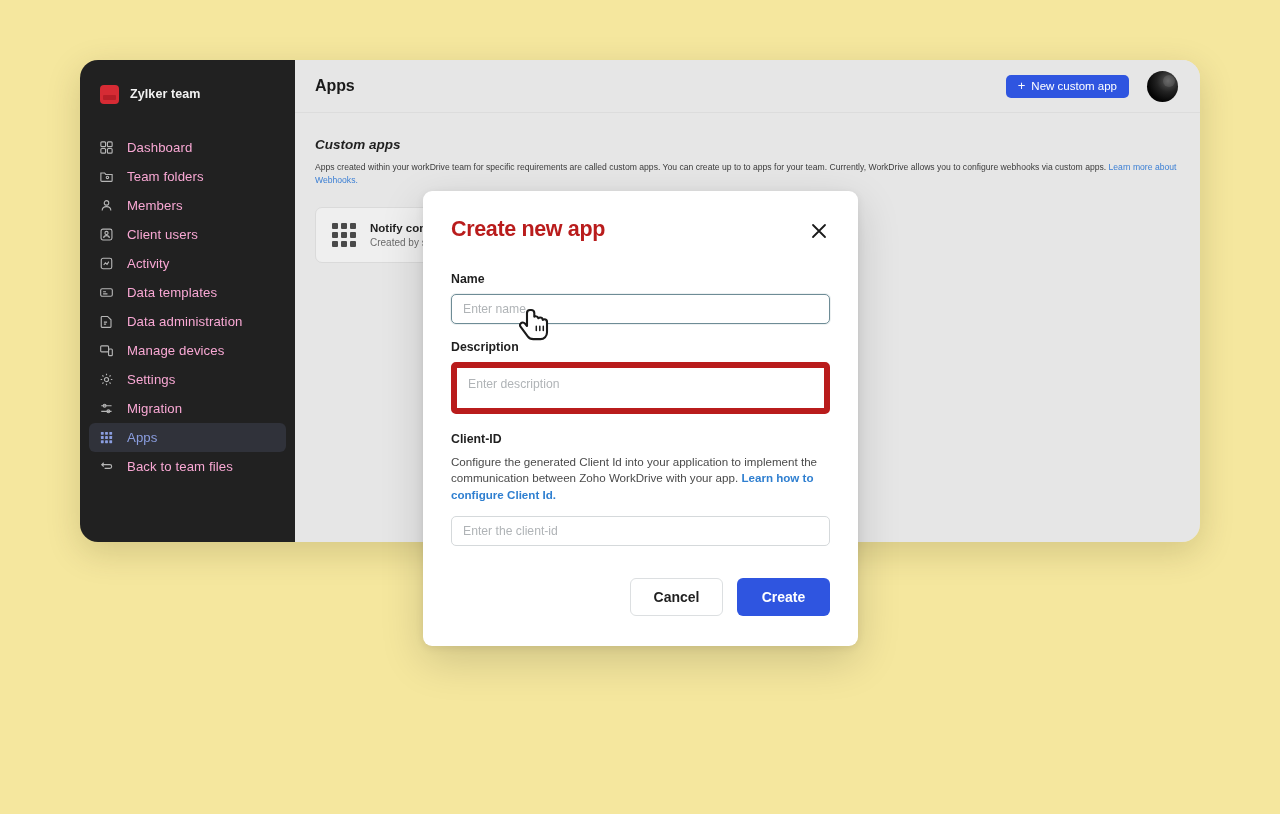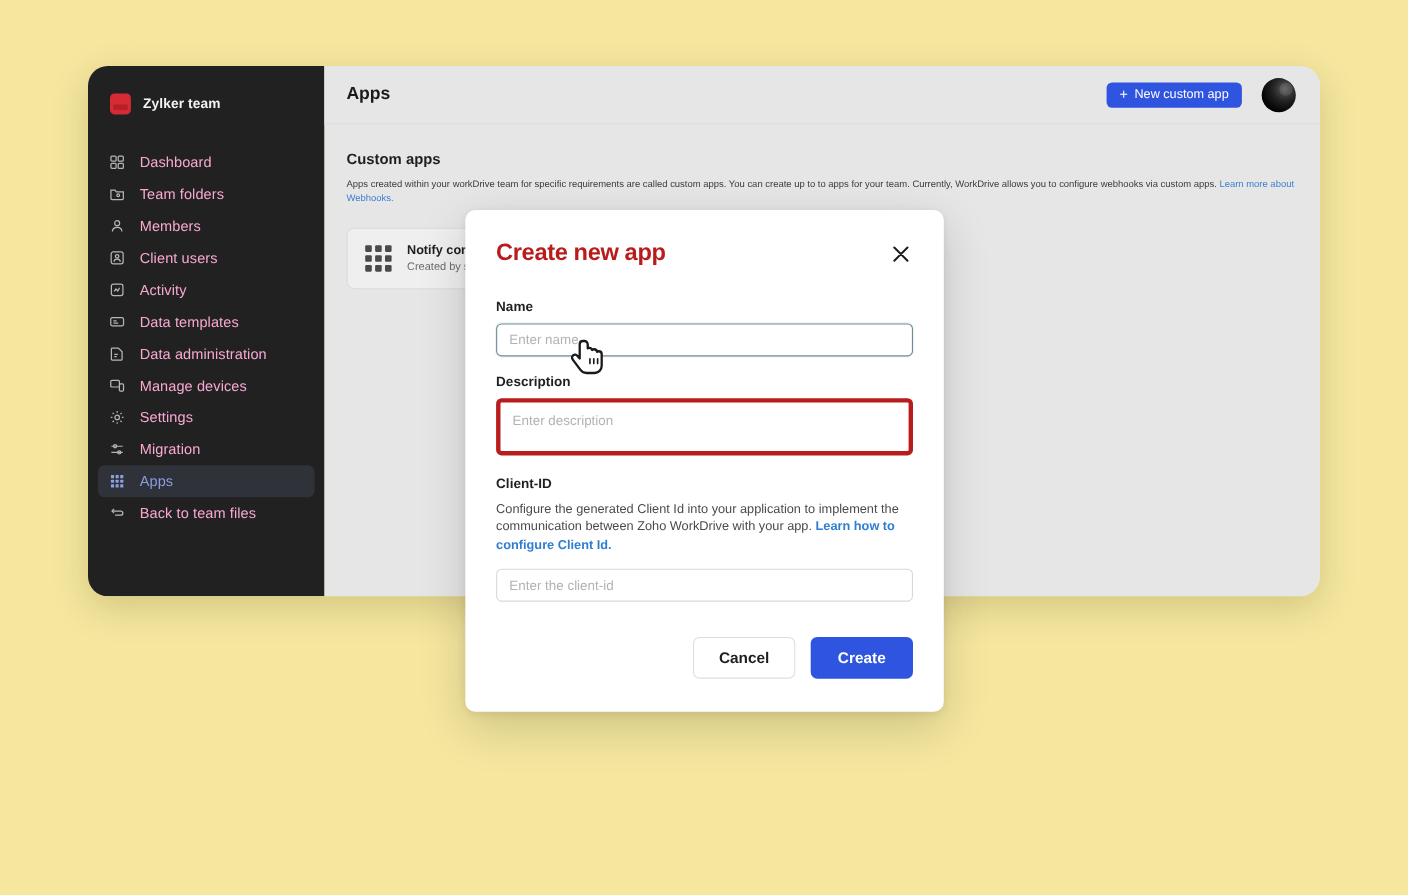--- a/index.html
+++ b/index.html
@@ -180,20 +180,21 @@
   .content {
     padding: 24px 20px 0 20px;
     position: relative;
     flex: 1 1 auto;
   }
   .section-title {
     font-size: 13.5px;
     font-weight: bold;
     color: #1f1f1f;
     margin-bottom: 9px;
+    font-style: italic;
   }
   .section-desc {
     font-size: 8.6px;
     line-height: 1.55;
     color: #3c3c3c;
     max-width: 862px;
   }
   .section-desc a {
     color: #3b7fd4;
     text-decoration: none;
@@ -292,21 +293,21 @@
     background: #fff;
   }
   .text-input::placeholder { color: #b0b4b7; }
   .text-input.focused {
     border: 1.4px solid #6e8c96;
     box-shadow: 0 0 0 1px rgba(110,140,150,0.12);
   }
   .textarea {
     width: 100%;
     height: 52px;
-    border: 4px solid #b91c1c;
+    border: 6px solid #b91c1c;
     border-radius: 5px;
     padding: 9px 11px;
     font-size: 12.2px;
     font-family: "Liberation Sans", sans-serif;
     color: #1f1f1f;
     outline: none;
     resize: none;
     background: #fff;
   }
   .textarea::placeholder { color: #b0b4b7; }

